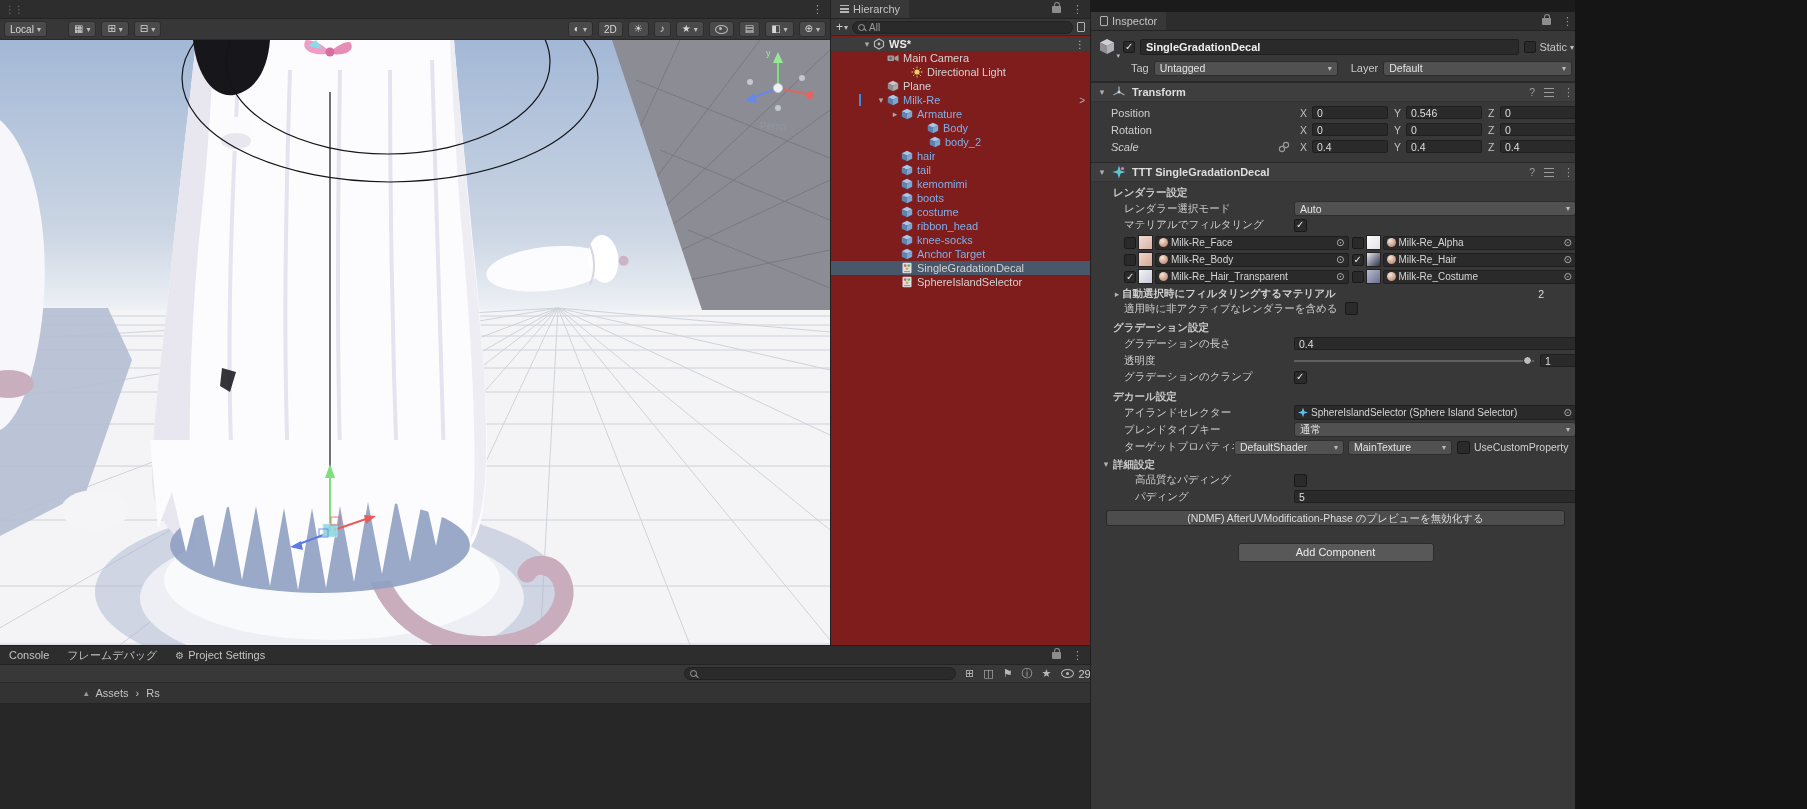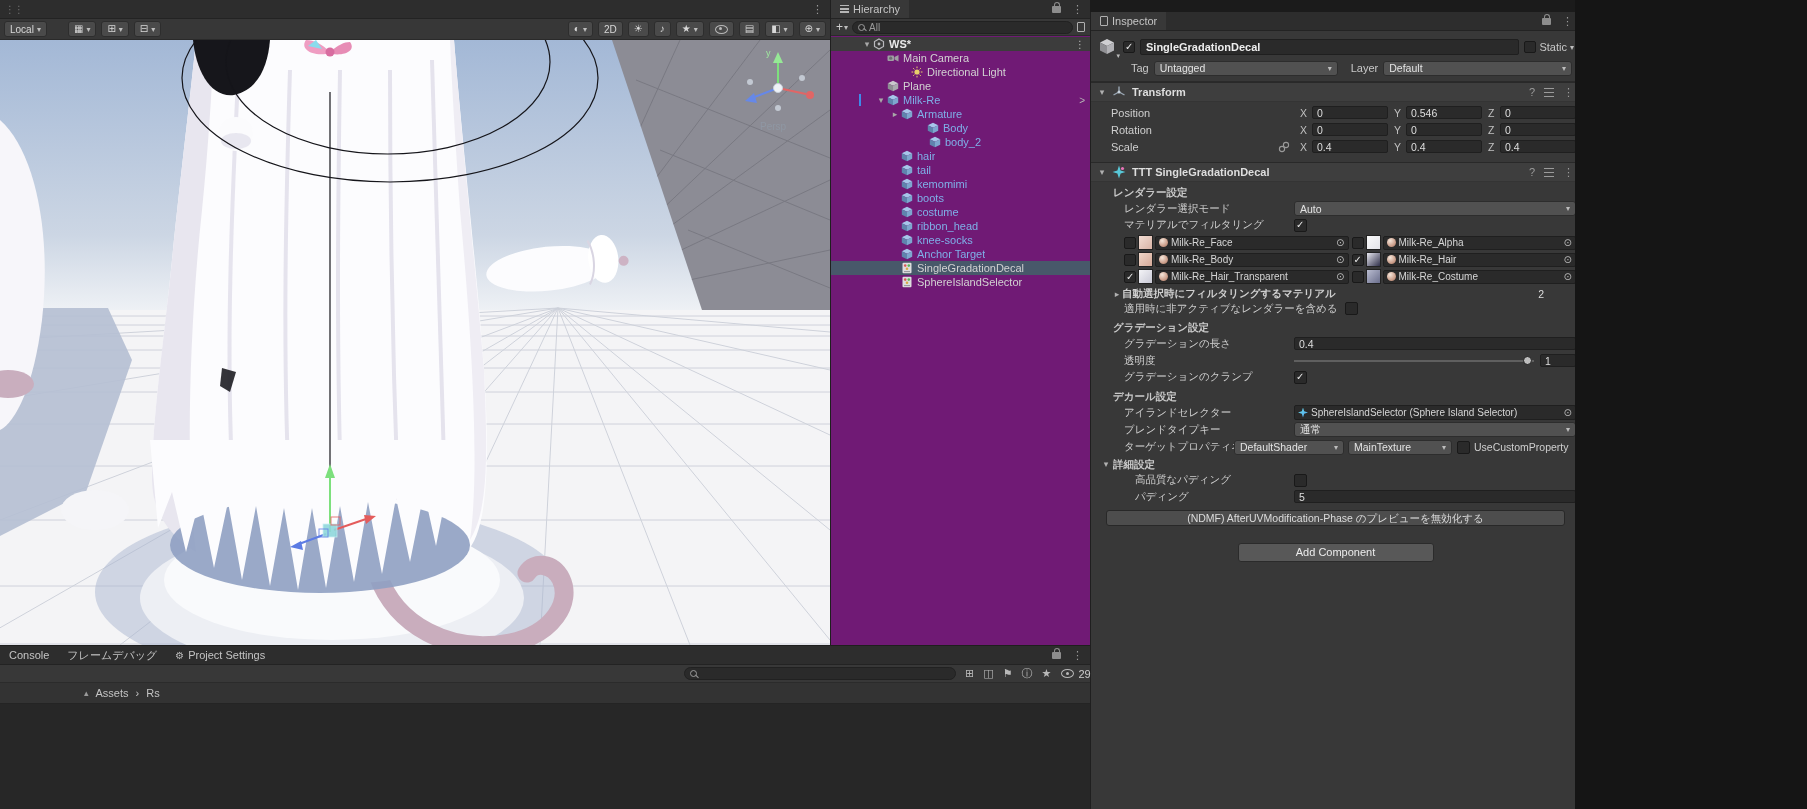--- a/index.html
+++ b/index.html
@@ -18,21 +18,21 @@
   .icon-bars { width:9px; height:8px; background:repeating-linear-gradient(to bottom,#b5b5b5 0 1.5px,transparent 1.5px 3.2px); }
   .icon-doc { width:8px; height:10px; border:1px solid #b0b0b0; border-radius:1px; }
   .mag { width:7px; height:7px; border:1.2px solid #9a9a9a; border-radius:50%; position:relative; flex:none; }
   .mag::after { content:""; position:absolute; width:4px; height:1.2px; background:#9a9a9a; transform:rotate(45deg); right:-3px; bottom:-1px; }
   .eye { width:13px; height:9px; border:1.3px solid #b8b8b8; border-radius:50%; position:relative; flex:none; }
   .eye::after { content:""; position:absolute; left:3.5px; top:1.8px; width:3.2px; height:3.2px; background:#b8b8b8; border-radius:50%; }
   .dd-caret { color:#bdbdbd; font-size:8px; }
 
   
   #scene-area { position:absolute; left:0; top:0; width:830px; height:645px; background:#383838; display:flex; flex-direction:column; }
-  #hierarchy  { position:absolute; left:830px; top:0; width:260px; height:645px; background:#701a75; border-left:1px solid #1f1f1f; display:flex; flex-direction:column; }
+  #hierarchy  { position:absolute; left:830px; top:0; width:260px; height:645px; background:#7f1d1d; border-left:1px solid #1f1f1f; display:flex; flex-direction:column; }
   #inspector  { position:absolute; left:1090px; top:12px; width:490px; height:809px; background:#383838; border-left:1px solid #1f1f1f; overflow:hidden; }
   #bottom     { position:absolute; left:0; top:645px; width:1090px; height:164px; background:#383838; border-top:1px solid #1f1f1f; display:flex; flex-direction:column; }
   #outside    { position:absolute; left:1575px; top:0; width:232px; height:809px; background:#151515; }
 
   
   .scene-toolbar { height:21px; background:#373737; border-bottom:1px solid #2a2a2a; display:flex; align-items:center; justify-content:space-between; padding:0 4px; }
   .tb-left,.tb-right { display:flex; align-items:center; gap:5px; }
   .toolbtn { background:#4a4a4a; border:1px solid #2d2d2d; border-radius:3px; height:16px; display:inline-flex; align-items:center; padding:0 5px; gap:3px; color:#d8d8d8; font-size:10px; white-space:nowrap; }
   .toolbtn .glyph { font-size:10px; line-height:1; }
   #viewport { flex:1; position:relative; overflow:hidden; }
@@ -78,21 +78,21 @@
 
   .prop-row { display:flex; align-items:center; height:17px; padding:0 4px 0 33px; font-size:10.5px; color:#cfcfcf; }
   .prop-label { width:170px; flex:none; white-space:nowrap; overflow:hidden; }
   .prop-label.natural { width:auto; }
   .section-label { font-weight:bold; color:#c9c9c9; height:16px; line-height:16px; padding-left:22px; font-size:10.5px; display:flex; align-items:center; }
   .section-label.with-fold { padding-left:10px; gap:2px; }
   .field { background:#2a2a2a; border:1px solid #1f1f1f; border-radius:2px; height:13px; line-height:12px; padding:0 4px; color:#dedede; font-size:10.5px; white-space:nowrap; overflow:hidden; }
   .field.grow { flex:1; min-width:0; }
   .t-row { padding-left:20px; height:17px; }
   .t-label { width:183px; flex:none; font-size:11px; }
-  .t-label.with-link { width:167px; }
+  .t-label.with-link { width:167px;font-style:italic; }
   .link-icon { width:16px; flex:none; display:inline-flex; }
   .axis { width:9px; text-align:left; color:#c0c0c0; margin:0 3px 0 6px; flex:none; font-size:10.5px; }
   .axis:first-of-type { margin-left:0; }
   .axis-field { flex:1; min-width:0; }
 
   .mat-grid { display:grid; grid-template-columns:1fr 1fr; gap:2px 3px; padding:2px 4px 2px 33px; }
   .mat-cell { display:flex; align-items:center; gap:2px; min-width:0; }
   .mat-thumb { width:15px; height:15px; border:1px solid #222; flex:none; }
   .obj-field { flex:1; min-width:0; background:#2a2a2a; border:1px solid #1f1f1f; border-radius:2px; height:14px; display:flex; align-items:center; gap:3px; padding:0 3px; color:#d6d6d6; font-size:10px; }
   .mat-ball { width:9px; height:9px; border-radius:50%; background:radial-gradient(circle at 35% 30%,#f5e6da,#c99a86 65%,#8f6a5a); flex:none; }

